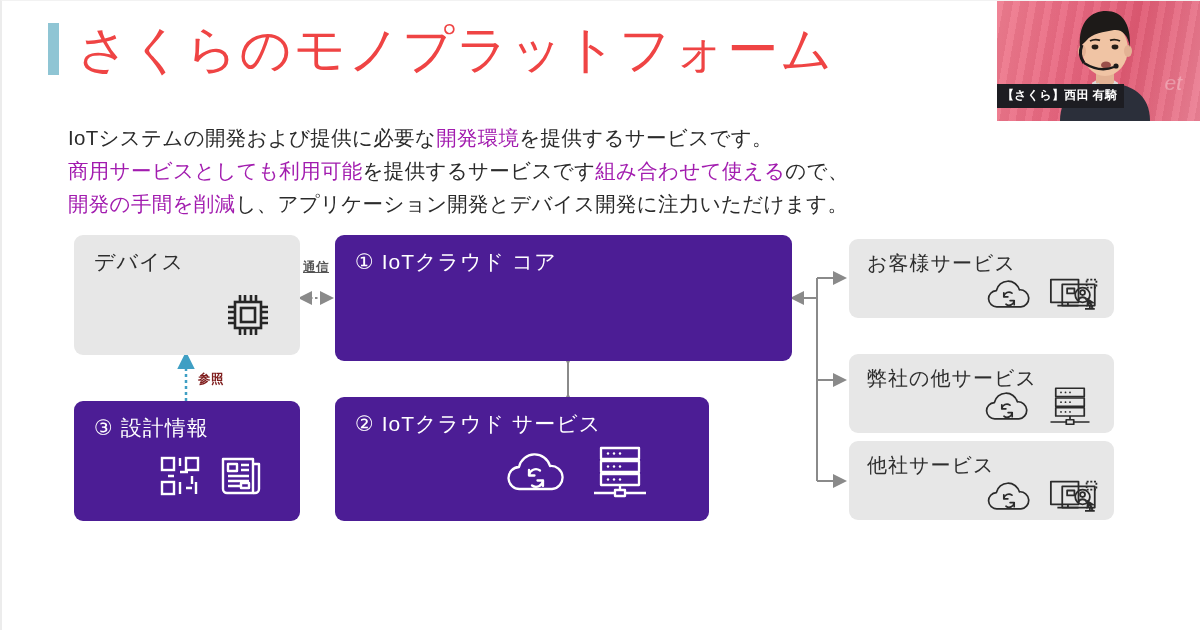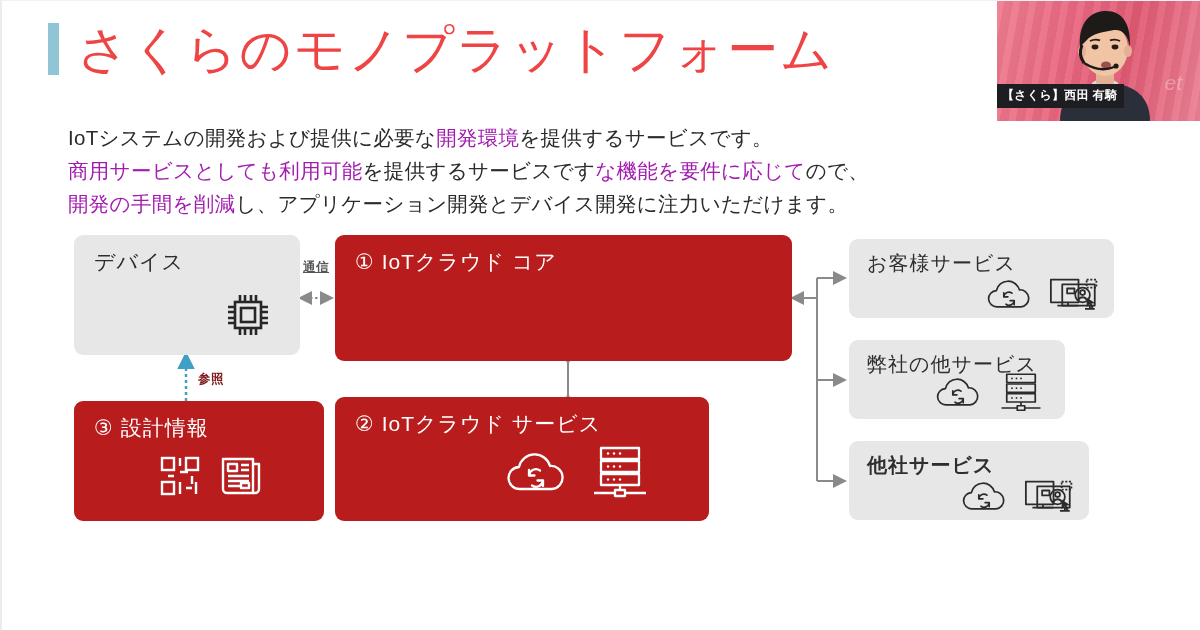--- a/index.html
+++ b/index.html
@@ -64,21 +64,21 @@
 
   
   #diagram { position: absolute; left: 0; top: 0; width: 1200px; height: 630px; }
 
   .box {
     position: absolute;
     border-radius: 9px;
     padding-left: 28px;
   }
   .box-gray { background: #e7e7e7; }
-  .box-blue { background: #b91c1c; }
+  .box-blue { background: #4c1d95; }
 
   .box-label {
     position: absolute;
     left: 20px; top: 13px;
     font-size: 21px;
     letter-spacing: 1px;
     white-space: nowrap;
   }
   .box-gray .box-label { color: #2e2e2e; }
   .box-blue .box-label { color: #ffffff; }
@@ -147,21 +147,21 @@
 
   <div id="title-row">
     <div id="title-accent-bar"></div>
     <div id="page-title">さくらのモノプラットフォーム</div>
   </div>
 
   <div id="header-badge">さくらのモノプラッ</div>
 
   <div id="lead-text">
     <div><span>IoTシステムの開発および提供に必要な</span><span class="hl">開発環境</span><span>を提供するサービスです。</span></div>
-    <div><span class="hl">商用サービスとしても利用可能</span><span>を提供するサービスです</span><span class="hl">な機能を要件に応じて</span><span>ので、</span></div>
+    <div><span class="hl">商用サービスとしても利用可能</span><span>を提供するサービスです</span><span class="hl">組み合わせて使える</span><span>ので、</span></div>
     <div><span class="hl">開発の手間を削減</span><span>し、アプリケーション開発とデバイス開発に注力いただけます。</span></div>
   </div>
 
   <div id="diagram">
 
     <svg width="1200" height="630" style="position:absolute;left:0;top:0;">
       <defs>
         <marker id="ah-gray" markerWidth="7" markerHeight="7" refX="6" refY="3.5" orient="auto">
           <path d="M0,0 L7,3.5 L0,7 z" fill="#8a8a8a"></path>
         </marker>
@@ -200,21 +200,21 @@
             <rect x="19" y="19" width="14" height="14"></rect>
             <path d="M18,13 v-7 M23,13 v-7 M29,13 v-7 M34,13 v-7
                      M18,39 v7 M23,39 v7 M29,39 v7 M34,39 v7
                      M13,18 h-7 M13,23 h-7 M13,29 h-7 M13,34 h-7
                      M39,18 h7 M39,23 h7 M39,29 h7 M39,34 h7"></path>
           </g>
         </svg>
       </div>
     </div>
 
-    <div class="box box-blue" style="left:72px; top:400px; width:250px; height:120px;text-decoration:underline;">
+    <div class="box box-blue" style="left:72px; top:400px; width:226px; height:120px;text-decoration:underline;">
       <div class="box-label">③ 設計情報</div>
       <div class="icon-row" style="left:84px; top:52px;">
         <svg width="44" height="44" viewBox="0 0 44 44">
           <g stroke="#ffffff" stroke-width="2.4" fill="none">
             <rect x="4" y="4" width="12" height="12"></rect>
             <rect x="28" y="4" width="12" height="12"></rect>
             <rect x="4" y="28" width="12" height="12"></rect>
             <path d="M22,4 v8 M22,18 h8 M34,22 v8 M22,28 v12 M28,34 h6 M38,28 v12 M10,22 h6 M4,22 v-0.1"></path>
           </g>
         </svg>
@@ -286,21 +286,21 @@
             <circle cx="45" cy="24" r="3"></circle>
             <path d="M40,33 a5.5,5.5 0 0 1 10,0"></path>
             <path d="M48,44 h12 M54,40 v4"></path>
             <path d="M50,8 h12 v10 h-12 Z" stroke-dasharray="2.5 2"></path>
           </g>
           <path d="M50,30 l0,12 l3.5,-3.5 l2.6,5 l2.5,-1.3 l-2.6,-4.8 l4.8,-0.4 Z" fill="#2b2b2b" stroke="none"></path>
         </svg>
       </div>
     </div>
 
-    <div class="box box-gray box-right" style="left:847px; top:339px; width:216px; height:79px;">
+    <div class="box box-gray box-right" style="left:847px; top:353px; width:265px; height:79px;">
       <div class="box-label">弊社の他サービス</div>
       <div class="icon-row" style="right:22px; top:32px; gap:18px;">
         <svg width="46" height="36" viewBox="0 0 62 48">
           <g stroke="#2b2b2b" stroke-width="2.3" fill="none" stroke-linejoin="round" stroke-linecap="round">
             <path d="M15,40 a11,11 0 0 1 -1,-22 a16,16 0 0 1 31,-1 a11,11 0 0 1 2,23 Z"></path>
             <path d="M24,26 a7,7 0 0 1 11,-4.5 M38,32 a7,7 0 0 1 -11,4.5"></path>
             <path d="M24,21 v5.5 h5.5 M38,37 v-5.5 h-5.5"></path>
           </g>
         </svg>
         <svg width="44" height="42" viewBox="0 0 58 56">
@@ -318,21 +318,21 @@
             <circle cx="23" cy="34.5" r="1.2" fill="#2b2b2b" stroke="none"></circle>
             <circle cx="29" cy="34.5" r="1.2" fill="#2b2b2b" stroke="none"></circle>
             <path d="M29,40 v5"></path>
             <rect x="24" y="45" width="10" height="6"></rect>
             <path d="M3,48 h21 M34,48 h21"></path>
           </g>
         </svg>
       </div>
     </div>
 
-    <div class="box box-gray box-right" style="left:847px; top:440px; width:240px; height:79px;font-weight:bold;">
+    <div class="box box-gray box-right" style="left:847px; top:440px; width:265px; height:79px;">
       <div class="box-label">他社サービス</div>
       <div class="icon-row" style="right:16px; top:34px; gap:14px;">
         <svg width="46" height="36" viewBox="0 0 62 48">
           <g stroke="#2b2b2b" stroke-width="2.3" fill="none" stroke-linejoin="round" stroke-linecap="round">
             <path d="M15,40 a11,11 0 0 1 -1,-22 a16,16 0 0 1 31,-1 a11,11 0 0 1 2,23 Z"></path>
             <path d="M24,26 a7,7 0 0 1 11,-4.5 M38,32 a7,7 0 0 1 -11,4.5"></path>
             <path d="M24,21 v5.5 h5.5 M38,37 v-5.5 h-5.5"></path>
           </g>
         </svg>
         <svg width="52" height="44" viewBox="0 0 64 54">

